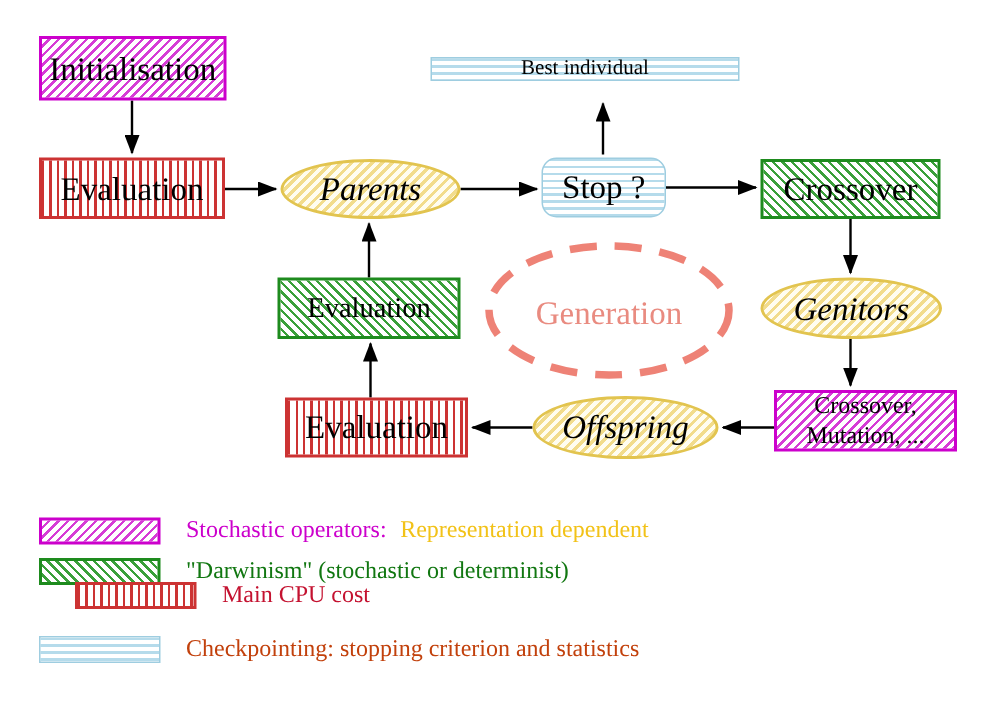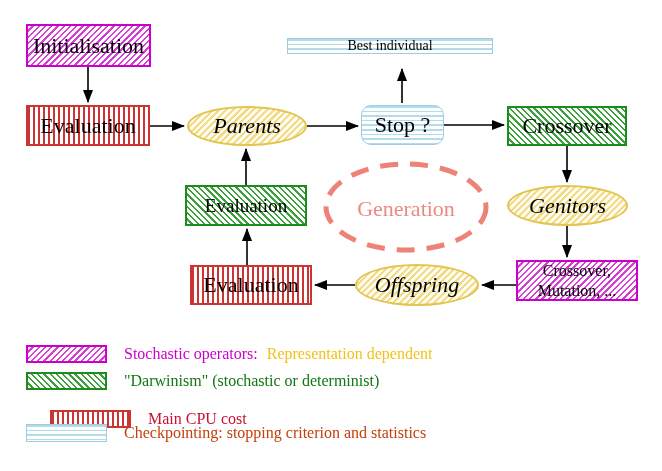--- a/index.html
+++ b/index.html
@@ -130,21 +130,21 @@
     <span class="legend-swatch p-stochastic"></span>
     <span class="legend-text lt-magenta">Stochastic operators:</span>
     <span class="legend-text lt-yellow" style="margin-left:9px;">Representation dependent</span>
   </div>
 
   <div class="legend-row" style="top:371px;">
     <span class="legend-swatch p-darwin"></span>
     <span class="legend-text lt-green">"Darwinism" (stochastic or determinist)</span>
   </div>
 
-  <div class="legend-row" style="top:409px;padding-left:24px;">
+  <div class="legend-row" style="top:387px;padding-left:24px;">
     <span class="legend-swatch p-cpu"></span>
     <span class="legend-text lt-red">Main CPU cost</span>
   </div>
 
   <div class="legend-row" style="top:423px;">
     <span class="legend-swatch p-checkpoint"></span>
     <span class="legend-text lt-blue">Checkpointing: stopping criterion and statistics</span>
   </div>
 
 </div>

